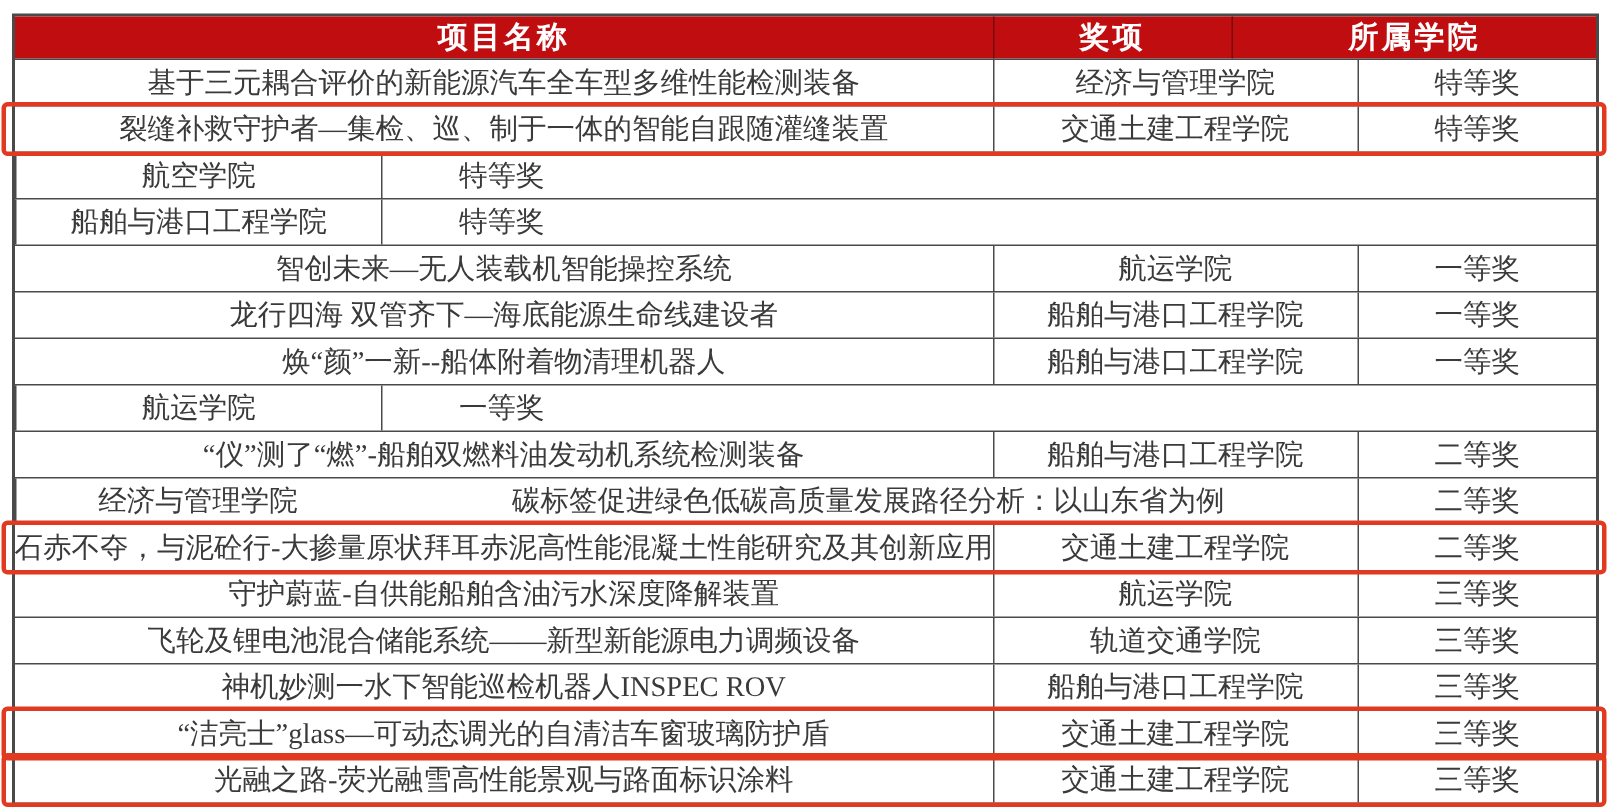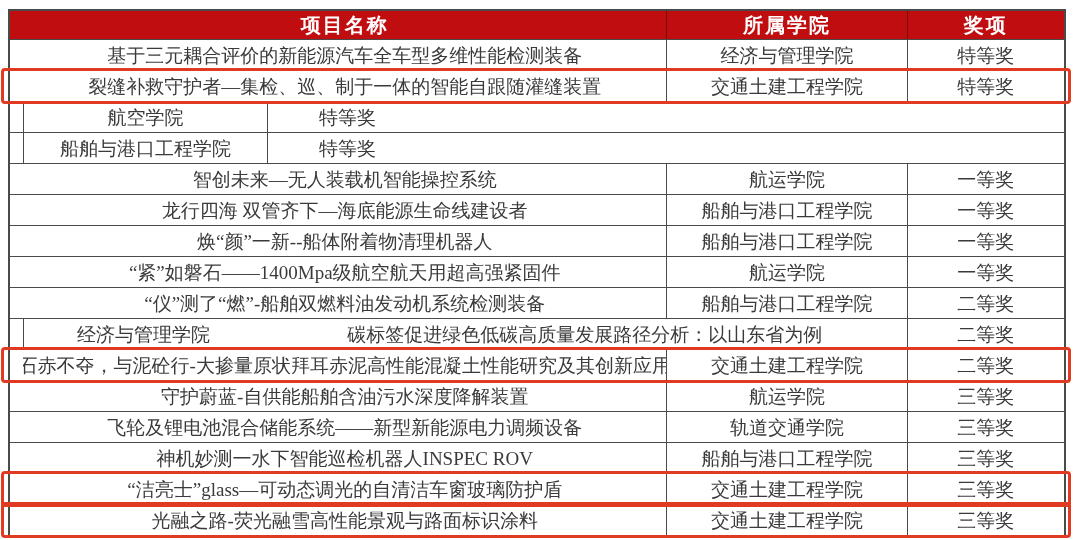--- a/index.html
+++ b/index.html
@@ -22,21 +22,20 @@
     left: 8px; top: 9px;
     width: 1058px;
     border: 2px solid var(--grid-line);
     background: #fff;
   }
   .row {
     position: relative;
     display: flex;
     height: 31px;
     border-top: 1.5px solid var(--grid-line);
-    padding-left: 13px;
   }
   .row.header {
     height: 28px;
     border-top: none;
     background: var(--header-bg);
   }
   .cell {
     display: flex;
     align-items: center;
     justify-content: center;
@@ -68,22 +67,22 @@
   }
   .row.hl .hl-box { display: block; }
 </style>
 </head>
 <body>
 
 <div class="tbl">
 
   <div class="row header">
     <div class="cell c-project">项目名称</div>
+    <div class="cell c-award">奖项</div>
     <div class="cell c-college">所属学院</div>
-    <div class="cell c-award">奖项</div>
   </div>
 
   <div class="row">
     <div class="cell c-project">基于三元耦合评价的新能源汽车全车型多维性能检测装备</div>
     <div class="cell c-college">经济与管理学院</div>
     <div class="cell c-award">特等奖</div>
 
   </div>
 
   <div class="row hl">
@@ -120,21 +119,20 @@
   </div>
 
   <div class="row">
     <div class="cell c-project">焕“颜”一新--船体附着物清理机器人</div>
     <div class="cell c-college">船舶与港口工程学院</div>
     <div class="cell c-award">一等奖</div>
 
   </div>
 
   <div class="row">
-    <div class="cell c-project">“紧”如磐石——1400Mpa级航空航天用超高强紧固件</div>
     <div class="cell c-college">航运学院</div>
     <div class="cell c-award">一等奖</div>
 
   </div>
 
   <div class="row">
     <div class="cell c-project">“仪”测了“燃”-船舶双燃料油发动机系统检测装备</div>
     <div class="cell c-college">船舶与港口工程学院</div>
     <div class="cell c-award">二等奖</div>
 

